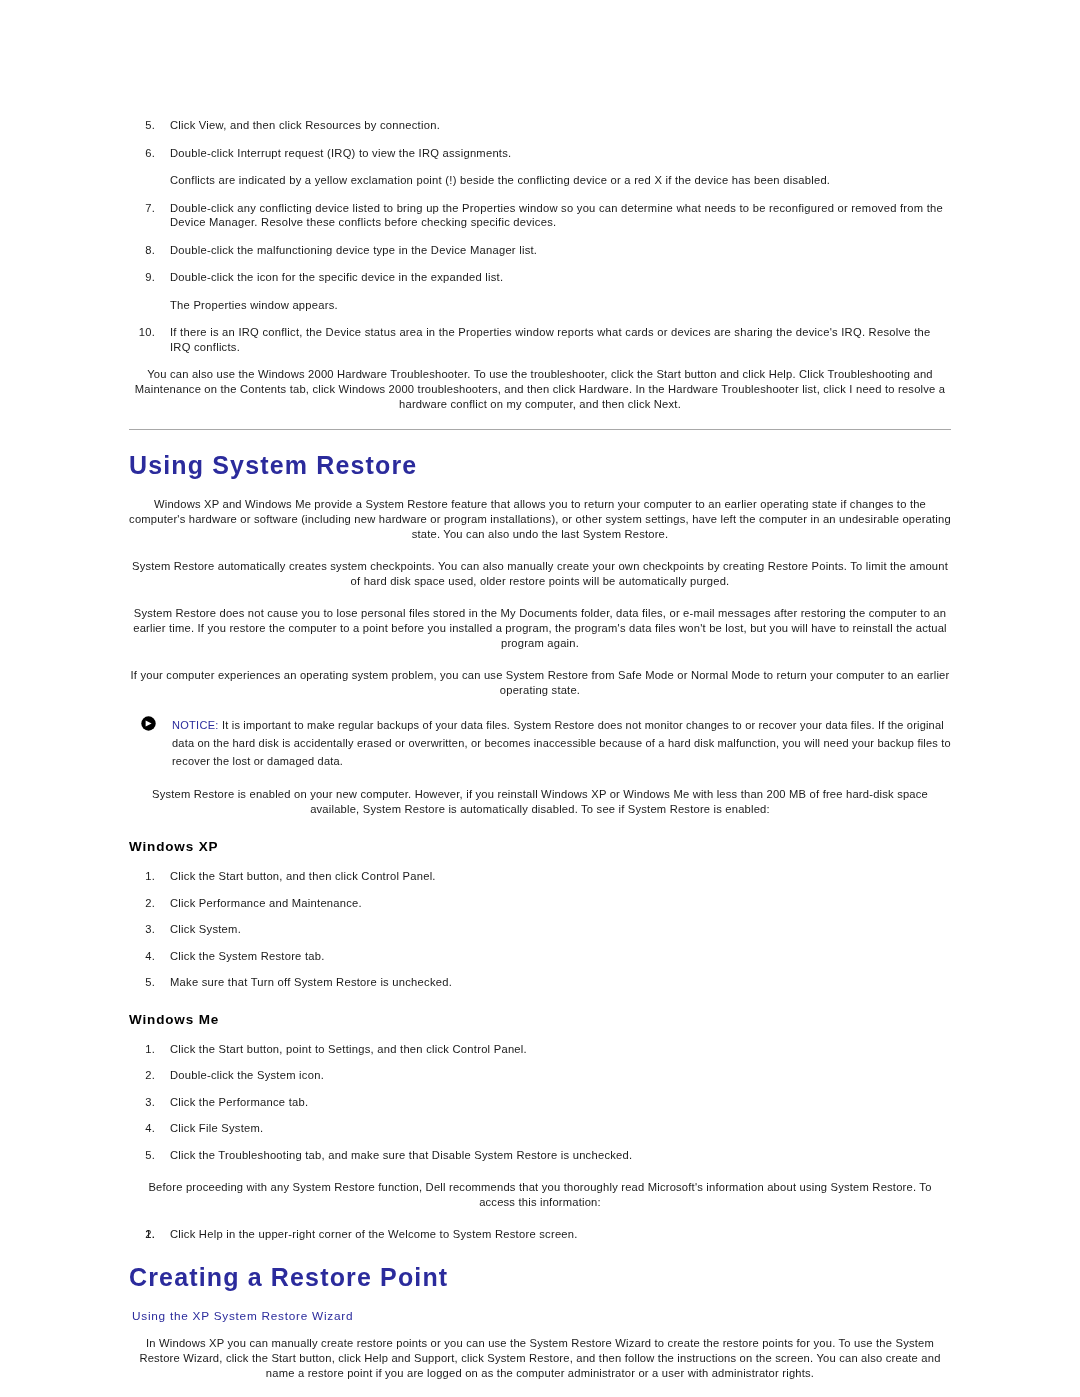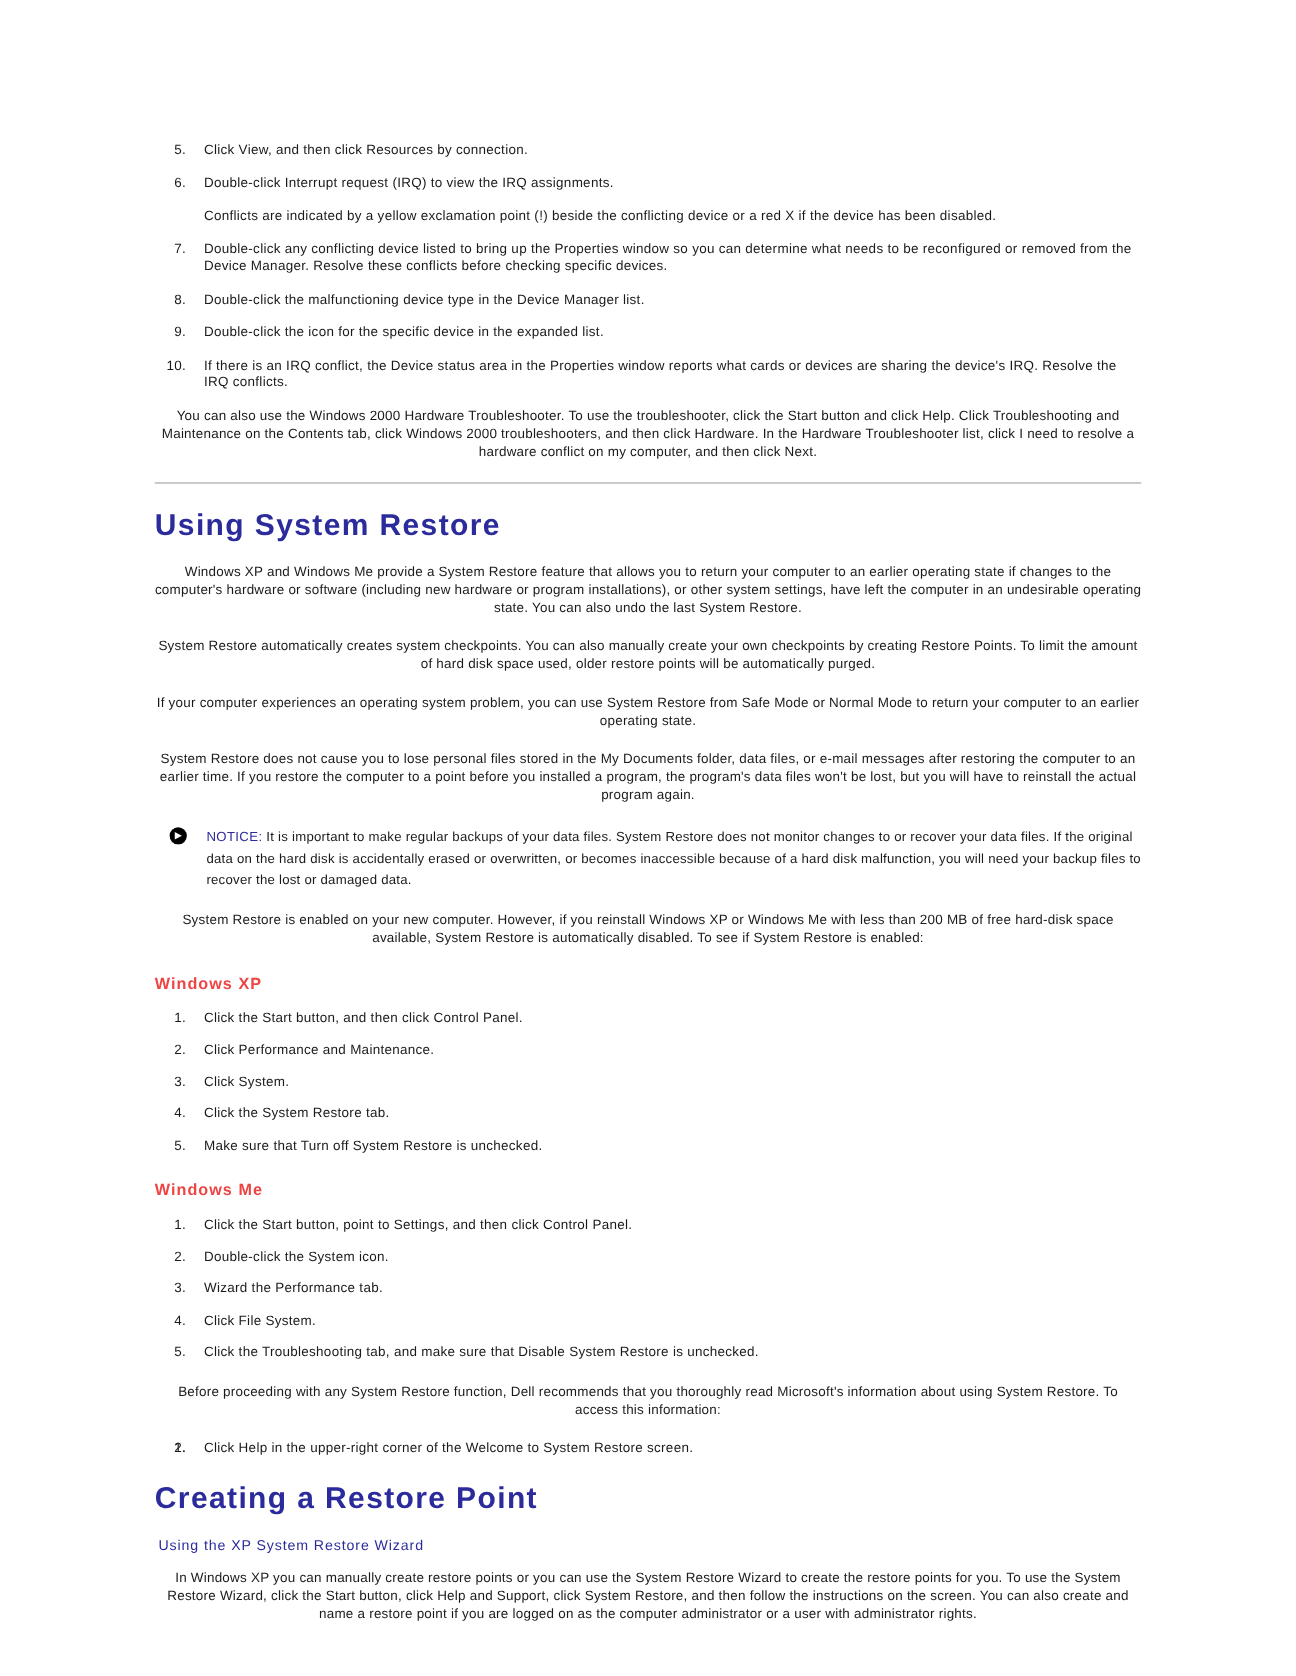--- a/index.html
+++ b/index.html
@@ -87,21 +87,21 @@
   
   .h1 {
     color: #2b2b9c;
     font-size: 25px;
     font-weight: bold;
     letter-spacing: 1.15px;
     margin: 24px 0 21px 0;
     line-height: 22px;
   }
   .h2 {
-    color: #ef4444;
+    color: #000000;
     font-size: 13.5px;
     font-weight: bold;
     letter-spacing: 0.85px;
     margin: 22px 0 14px 0;
     line-height: 16px;
   }
   .h3 {
     color: #2b2b9c;
     font-size: 11.8px;
     font-weight: normal;
@@ -167,38 +167,39 @@
       <li>
         <span class="num">8.</span>
         <span>Double-click the malfunctioning device type in the Device Manager list.</span>
       </li>
       <li>
         <span class="num">9.</span>
         <span>Double-click the icon for the specific device in the expanded list.</span>
       </li>
     </ol>
 
+    <div class="list-note">The Properties window appears.</div>
 
     <ol class="olist">
       <li>
         <span class="num">10.</span>
         <span>If there is an IRQ conflict, the Device status area in the Properties window reports what cards or devices are sharing the device's IRQ. Resolve the IRQ conflicts.</span>
       </li>
     </ol>
 
     <p class="para">You can also use the Windows 2000 Hardware Troubleshooter. To use the troubleshooter, click the Start button and click Help. Click Troubleshooting and Maintenance on the Contents tab, click Windows 2000 troubleshooters, and then click Hardware. In the Hardware Troubleshooter list, click I need to resolve a hardware conflict on my computer, and then click Next.</p>
 
     <hr class="rule">
 
     <h1 class="h1">Using System Restore</h1>
 
     <p class="para">Windows XP and Windows Me provide a System Restore feature that allows you to return your computer to an earlier operating state if changes to the computer's hardware or software (including new hardware or program installations), or other system settings, have left the computer in an undesirable operating state. You can also undo the last System Restore.</p>
     <p class="para">System Restore automatically creates system checkpoints. You can also manually create your own checkpoints by creating Restore Points. To limit the amount of hard disk space used, older restore points will be automatically purged.</p>
+    <p class="para">System Restore does not cause you to lose personal files stored in the My Documents folder, data files, or e-mail messages after restoring the computer to an earlier time. If you restore the computer to a point before you installed a program, the program's data files won't be lost, but you will have to reinstall the actual program again.</p>
     <p class="para">If your computer experiences an operating system problem, you can use System Restore from Safe Mode or Normal Mode to return your computer to an earlier operating state.</p>
-    <p class="para">System Restore does not cause you to lose personal files stored in the My Documents folder, data files, or e-mail messages after restoring the computer to an earlier time. If you restore the computer to a point before you installed a program, the program's data files won't be lost, but you will have to reinstall the actual program again.</p>
 
     <div class="notice">
       <span class="notice-icon">
         <svg width="15" height="15" viewBox="0 0 15 15" xmlns="http://www.w3.org/2000/svg">
           <circle cx="7.5" cy="7.5" r="7.2" fill="#000000"></circle>
           <polygon points="4.6,4.4 10.6,7.5 4.6,10.6" fill="#ffffff"></polygon>
         </svg>
       </span>
       <span class="notice-text"><span class="notice-label">NOTICE:</span><span> It is important to make regular backups of your data files. System Restore does not monitor changes to or recover your data files. If the original data on the hard disk is accidentally erased or overwritten, or becomes inaccessible because of a hard disk malfunction, you will need your backup files to recover the lost or damaged data.</span></span>
     </div>
@@ -234,21 +235,21 @@
       <li class="tight">
         <span class="num">1.</span>
         <span>Click the Start button, point to Settings, and then click Control Panel.</span>
       </li>
       <li class="tight">
         <span class="num">2.</span>
         <span>Double-click the System icon.</span>
       </li>
       <li class="tight">
         <span class="num">3.</span>
-        <span>Wizard the Performance tab.</span>
+        <span>Click the Performance tab.</span>
       </li>
       <li class="tight">
         <span class="num">4.</span>
         <span>Click File System.</span>
       </li>
       <li class="tight">
         <span class="num">5.</span>
         <span>Click the Troubleshooting tab, and make sure that Disable System Restore is unchecked.</span>
       </li>
     </ol>

